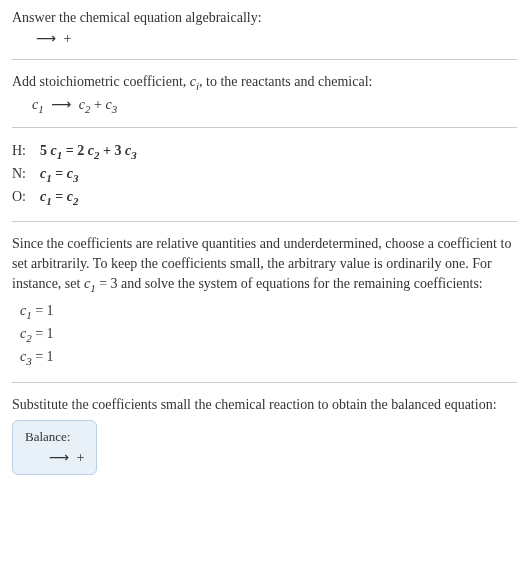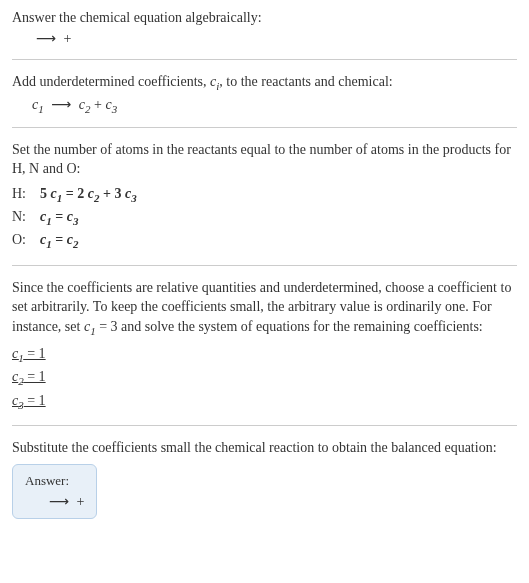--- a/index.html
+++ b/index.html
@@ -51,22 +51,21 @@
       line-height: 1.5;
     }
     .atom-label {
       width: 24px;
     }
     .atom-eq {
       padding-left: 4px;
       font-weight: bold;
     }
     .coeff-list {
-      margin: 4px 0 8px 0;
-      text-decoration: underline;
+      margin: 4px 0 8px 8px;
     }
     .coeff-row {
       line-height: 1.5;
     }
     .answer-box {
       background: #e8f0f8;
       border: 1px solid #b8d0e8;
       border-radius: 6px;
       padding: 8px 12px;
       display: inline-block;
@@ -88,35 +87,34 @@
   <div class="equation-line">
     <span class="arrow">⟶</span>
     <span>+</span>
   </div>
 </div>
 
 <hr>
 
 <div class="section">
   <div class="section-text">
-    <span>Add underdetermined coefficients, </span><span class="italic">c</span><span class="sub">i</span><span>, to the reactants and chemical:</span>
+    <span>Add stoichiometric coefficient, </span><span class="italic">c</span><span class="sub">i</span><span>, to the reactants and chemical:</span>
   </div>
   <div class="equation-line">
     <span class="italic">c</span><span class="sub">1</span>
     <span class="arrow">⟶</span>
     <span class="italic">c</span><span class="sub">2</span>
     <span>+</span>
     <span class="italic">c</span><span class="sub">3</span>
   </div>
 </div>
 
 <hr>
 
 <div class="section">
-  <div class="section-text">Set the number of atoms in the reactants equal to the number of atoms in the products for H, N and O:</div>
   <div class="atom-table">
     <div class="atom-row">
       <div class="atom-label">H:</div>
       <div class="atom-eq">
         <span>5 </span><span class="italic">c</span><span class="sub">1</span><span> = 2 </span><span class="italic">c</span><span class="sub">2</span><span> + 3 </span><span class="italic">c</span><span class="sub">3</span>
       </div>
     </div>
     <div class="atom-row">
       <div class="atom-label">N:</div>
       <div class="atom-eq">
@@ -149,19 +147,19 @@
       <span class="italic">c</span><span class="sub">3</span><span> = 1</span>
     </div>
   </div>
 </div>
 
 <hr>
 
 <div class="section">
   <div class="section-text">Substitute the coefficients small the chemical reaction to obtain the balanced equation:</div>
   <div class="answer-box">
-    <div class="answer-label">Answer:</div>
+    <div class="answer-label">Balance:</div>
     <div class="answer-eq">
       <span class="arrow">⟶</span>
       <span>+</span>
     </div>
   </div>
 </div>
 
 </body></html>

